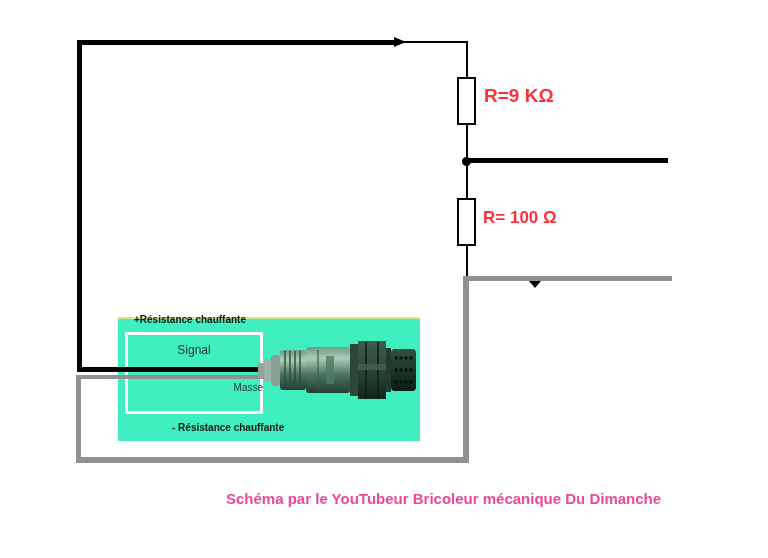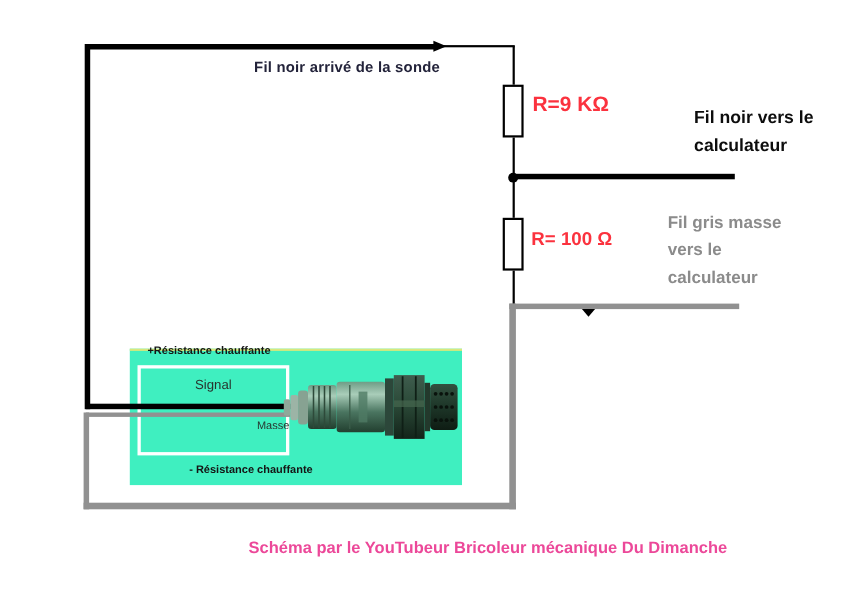--- a/index.html
+++ b/index.html
@@ -127,20 +127,17 @@
         <circle cx="145" cy="32" r="1.7"></circle>
         <circle cx="150" cy="32" r="1.7"></circle>
         <circle cx="155" cy="32" r="1.7"></circle>
       <circle cx="140" cy="44" r="1.7"></circle>
         <circle cx="145" cy="44" r="1.7"></circle>
         <circle cx="150" cy="44" r="1.7"></circle>
         <circle cx="155" cy="44" r="1.7"></circle>
     </g>
   </svg>
 
-  <div class="abs lbl-top">Fil noir arrivé de la sonde</div>
   <div class="abs lbl-r1">R=9 KΩ</div>
-  <div class="abs lbl-noir-ecu">Fil noir vers le calculateur</div>
   <div class="abs lbl-r2">R= 100 Ω</div>
-  <div class="abs lbl-gris-ecu">Fil gris masse vers le calculateur</div>
   <div class="abs lbl-caption">Schéma par le YouTubeur Bricoleur mécanique Du Dimanche</div>
 
 </div>
 
 </body></html>

